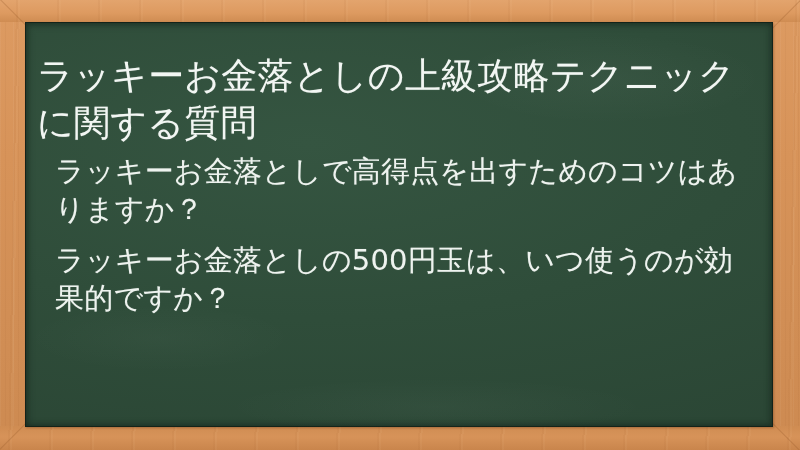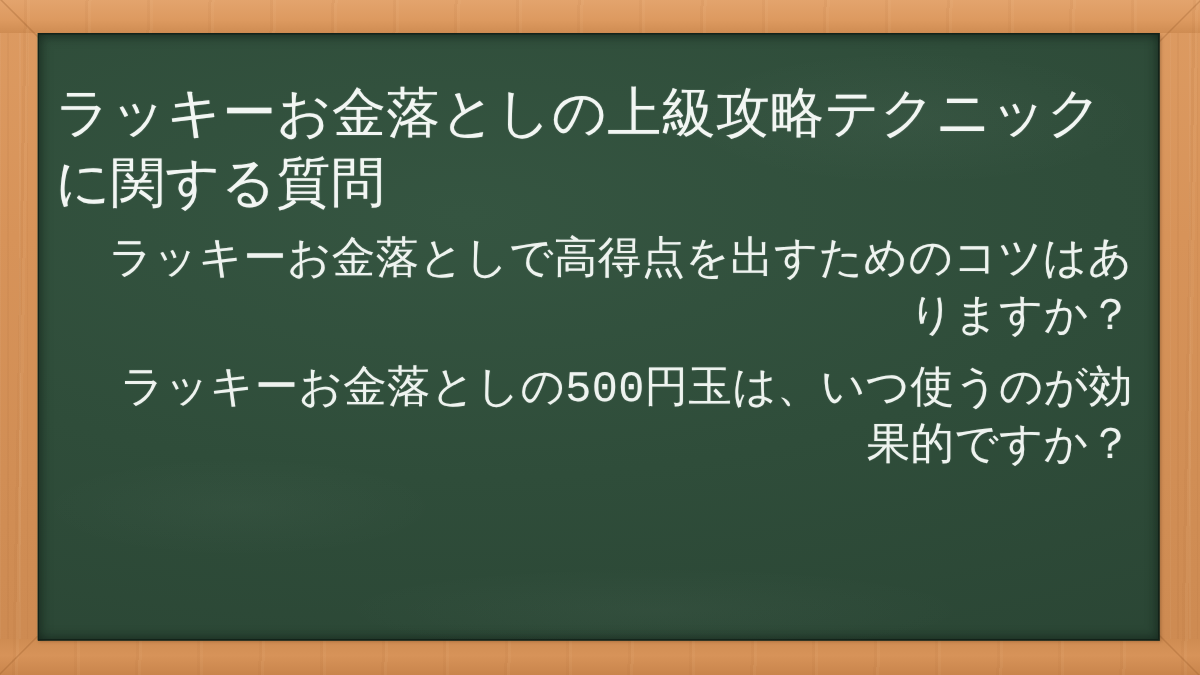--- a/index.html
+++ b/index.html
@@ -135,23 +135,22 @@
     list-style: none;
   }
   .qa-item {
     color: #eef3ef;
     font-size: 29px;
     line-height: 38px;
     font-weight: 400;
     letter-spacing: 0.2px;
     margin: 0 0 13px 0;
     text-shadow: 0 0 1px rgba(255,255,255,0.30);
-    text-align: right;
   }
-  .qa-item:last-child { margin-bottom: 0; font-family: Liberation Mono, monospace; }
+  .qa-item:last-child { margin-bottom: 0; }
 </style>
 </head>
 <body>
 
 <div id="screenshot">
 
   <div class="wood-frame">
     <div class="frame-top-hl"></div>
     <div class="frame-bottom-hl"></div>
     <div class="wood-grain-v"></div>

